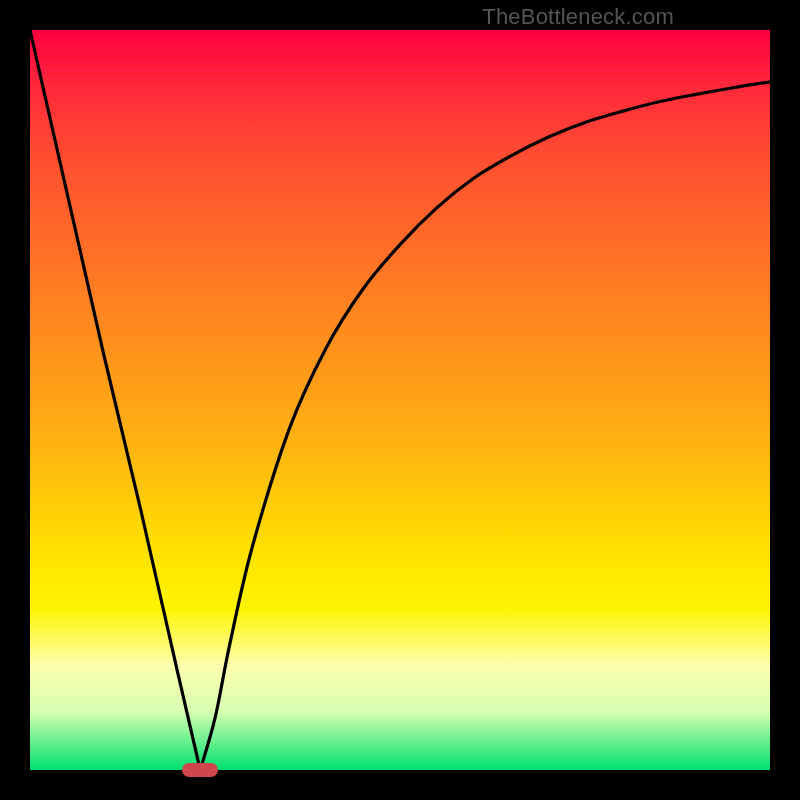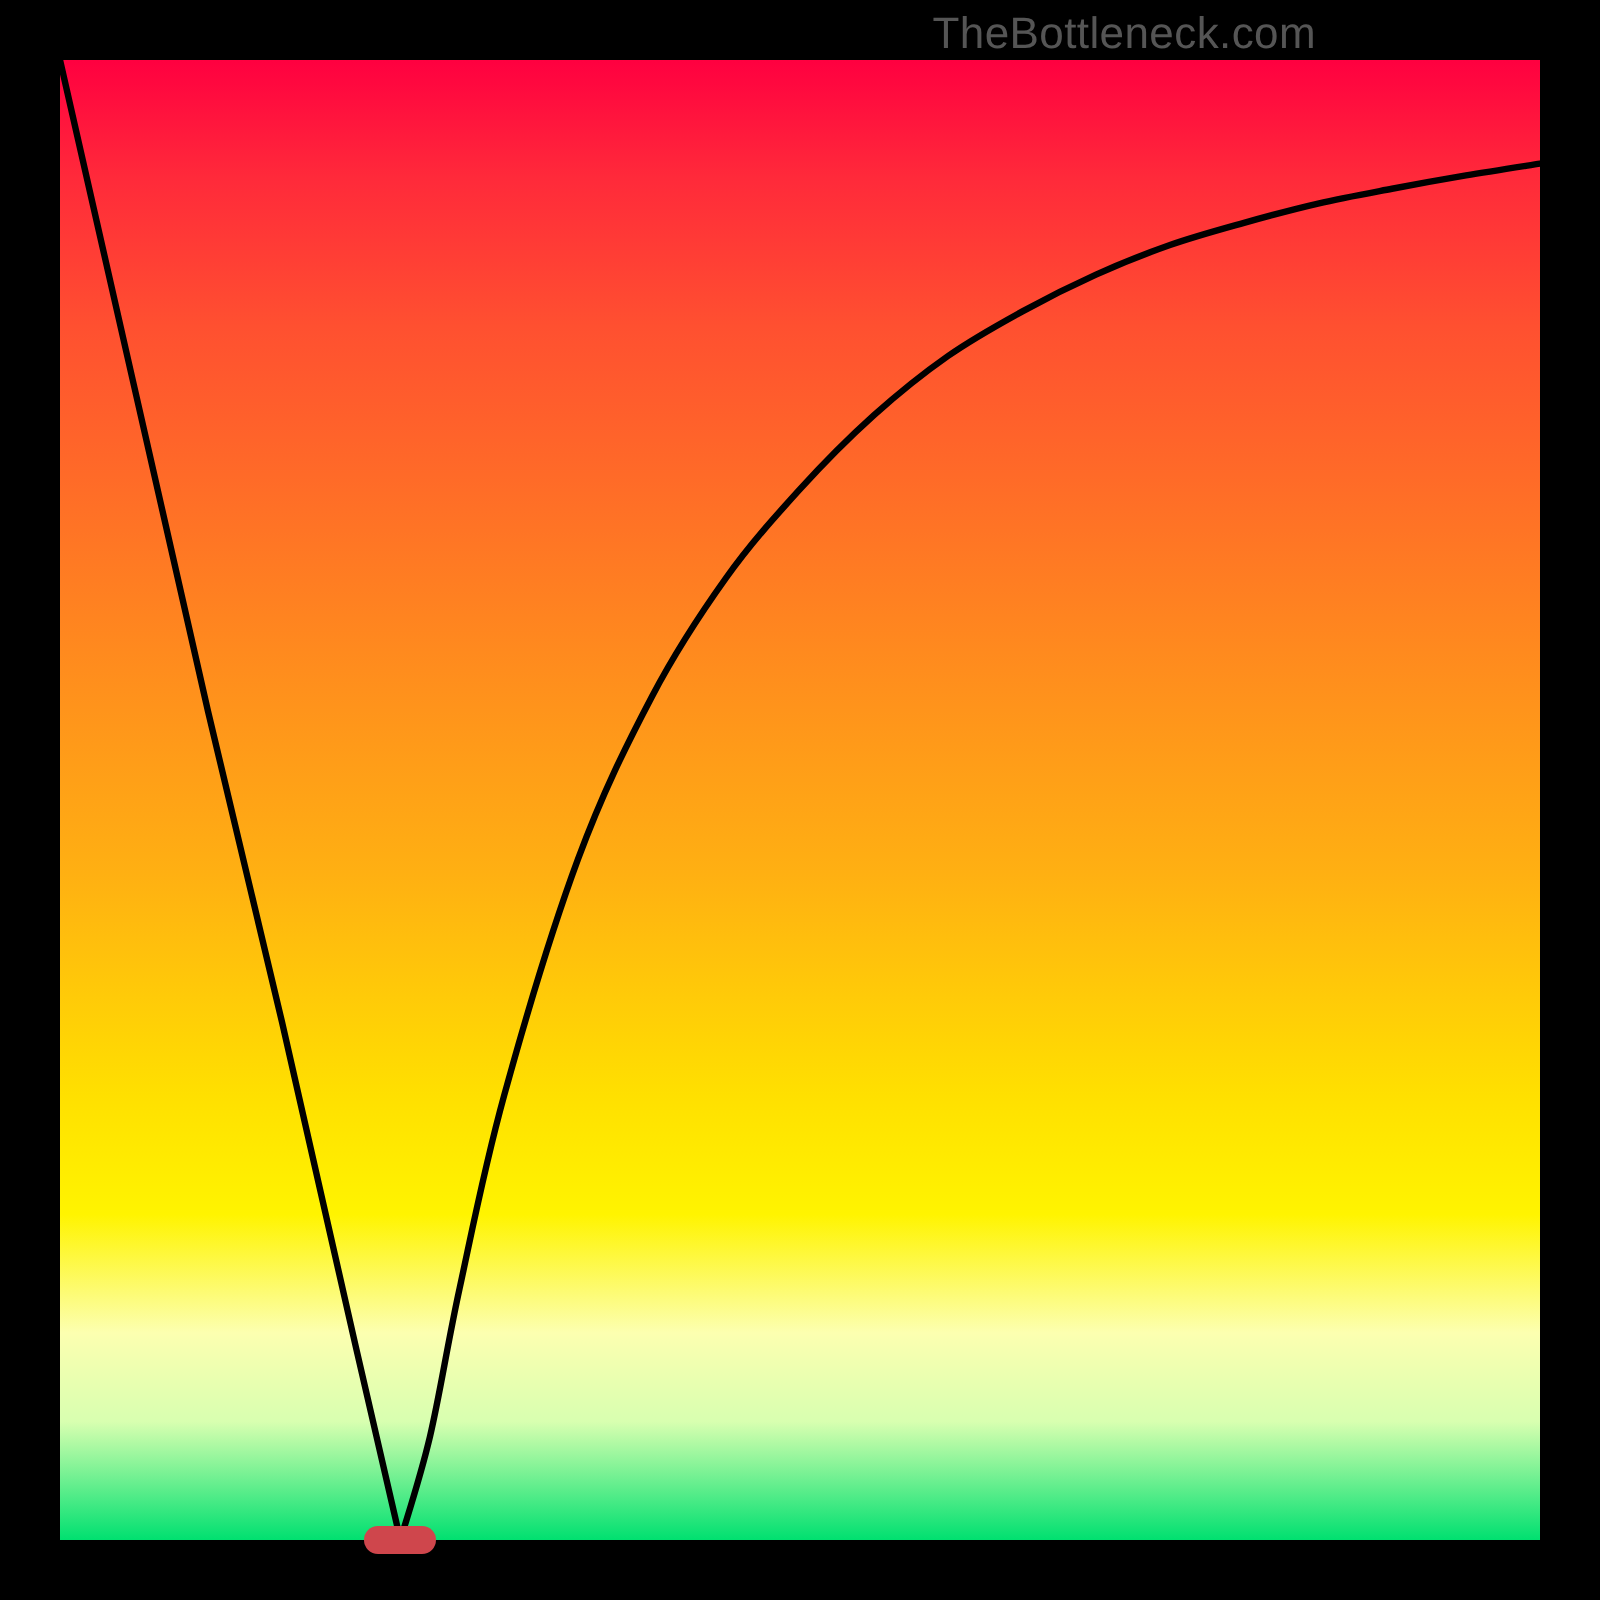--- a/index.html
+++ b/index.html
@@ -9,20 +9,21 @@
     height: 800px;
     overflow: hidden;
     background: #000;
     font-family: Arial, Helvetica, sans-serif;
   }
   .frame {
     position: relative;
     width: 668px;
     height: 800px;
     background: #000;
+    padding-left: 16px;
   }
   .plot-area {
     position: absolute;
     left: 30px;
     top: 30px;
     width: 740px;
     height: 740px;
     background: linear-gradient(
       to bottom,
       #ff0040 0%,

